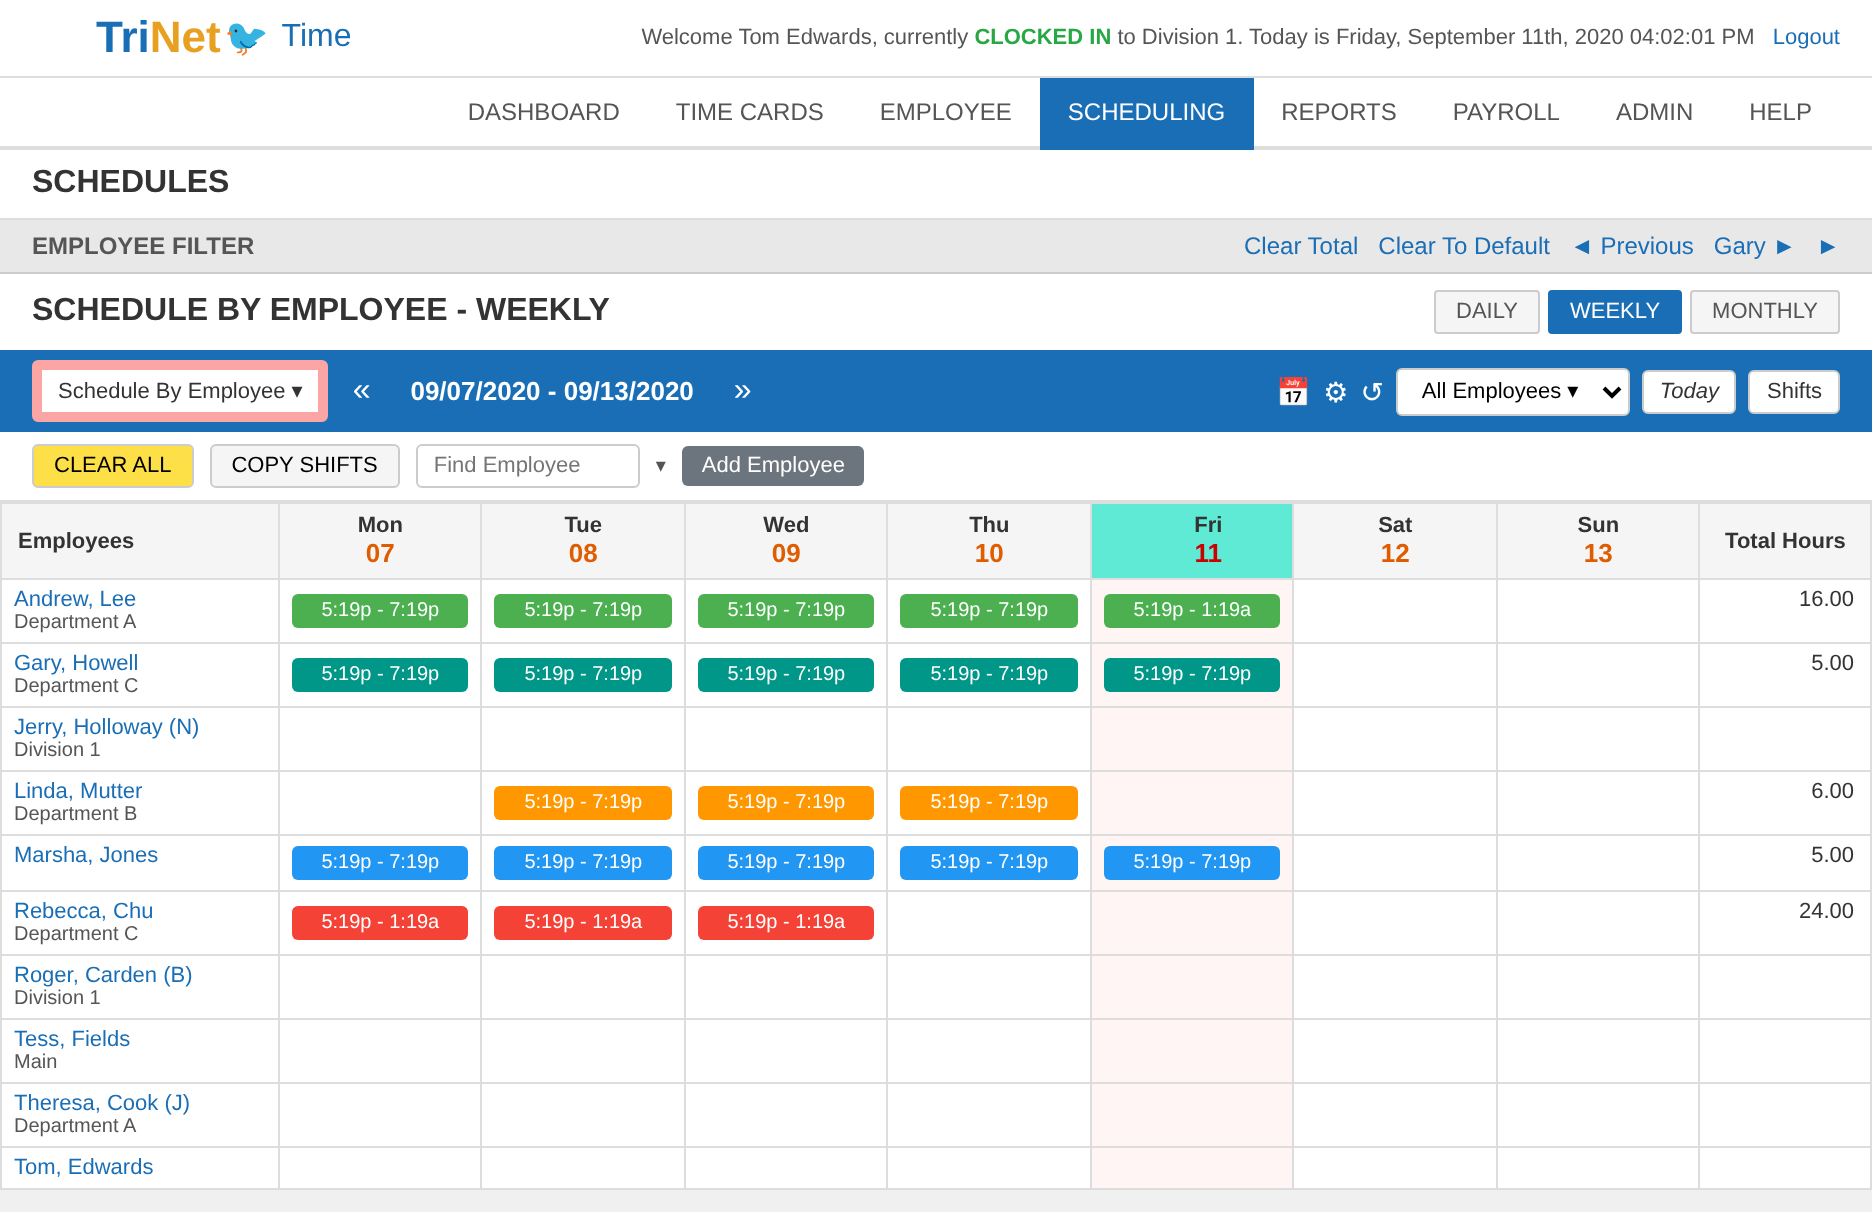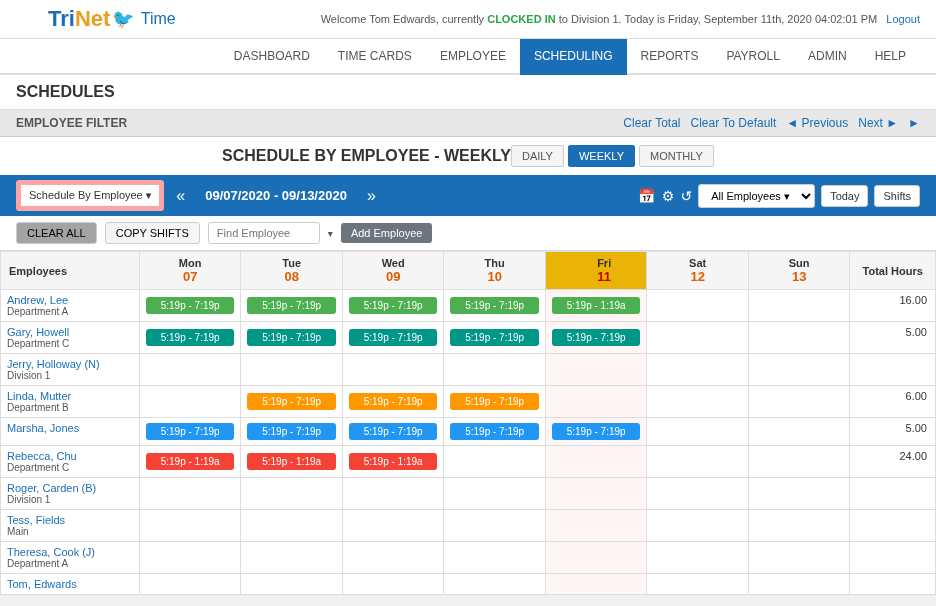--- a/index.html
+++ b/index.html
@@ -26,40 +26,40 @@
     .page-title { font-size: 16px; font-weight: bold; color: #333; }
     
     
     .filter-bar { background: #e8e8e8; padding: 6px 16px; display: flex; align-items: center; justify-content: space-between; border-bottom: 1px solid #ccc; }
     .filter-label { font-size: 12px; font-weight: bold; color: #555; }
     .filter-actions { display: flex; gap: 10px; align-items: center; font-size: 12px; }
     .filter-link { color: #1a6eb5; cursor: pointer; }
     .filter-nav { color: #1a6eb5; cursor: pointer; }
     
     
-    .schedule-header { background: #fff; padding: 8px 16px; display: flex; align-items: center; justify-content: center; }
+    .schedule-header { background: #fff; padding: 8px 16px; display: flex; align-items: center; justify-content: space-between; }
     .schedule-title { font-size: 16px; font-weight: bold; color: #333; }
     .view-buttons { display: flex; gap: 4px; }
     .view-btn { padding: 4px 10px; font-size: 11px; border: 1px solid #ccc; background: #f5f5f5; cursor: pointer; color: #555; border-radius: 2px; }
     .view-btn.active { background: #1a6eb5; color: #fff; border-color: #1a6eb5; }
     
     
     .toolbar { background: #1a6eb5; padding: 5px 16px; display: flex; align-items: center; gap: 8px; }
     .schedule-dropdown { background: #fff; border: 5px solid #fca5a5; padding: 4px 8px; font-size: 11px; border-radius: 3px; cursor: pointer; display: flex; align-items: center; gap: 4px; }
     .nav-arrows { color: #fff; font-size: 16px; cursor: pointer; margin: 0 4px; }
     .date-range { color: #fff; font-size: 13px; font-weight: bold; margin: 0 8px; }
     .toolbar-icons { display: flex; gap: 6px; margin-left: auto; align-items: center; }
     .toolbar-icon { color: #fff; font-size: 14px; cursor: pointer; }
     .employees-dropdown { background: #fff; border: 1px solid #ccc; padding: 4px 8px; font-size: 11px; border-radius: 3px; cursor: pointer; }
-    .today-btn { background: #fff; border: 1px solid #ccc; padding: 4px 8px; font-size: 11px; border-radius: 3px; cursor: pointer; color: #333; }
+    .today-btn { background: #fff; border: 1px solid #ccc; padding: 4px 8px; font-size: 11px; border-radius: 3px; cursor: pointer; color: #333; font-style: italic; }
     .shifts-btn { background: #fff; border: 1px solid #ccc; padding: 4px 8px; font-size: 11px; border-radius: 3px; cursor: pointer; color: #333; }
     
     
     .action-bar { background: #fff; padding: 6px 16px; display: flex; align-items: center; gap: 8px; border-bottom: 1px solid #ddd; }
-    .clear-btn { background: #a3a3a3; border: 1px solid #ccc; padding: 4px 10px; font-size: 11px; border-radius: 3px; cursor: pointer; }
+    .clear-btn { background: #fde047; border: 1px solid #ccc; padding: 4px 10px; font-size: 11px; border-radius: 3px; cursor: pointer; }
     .copy-btn { background: #f5f5f5; border: 1px solid #ccc; padding: 4px 10px; font-size: 11px; border-radius: 3px; cursor: pointer; }
     .find-input { border: 1px solid #ccc; padding: 4px 8px; font-size: 11px; border-radius: 3px; width: 112px; }
     .add-btn { background: #6c757d; color: #fff; border: none; padding: 4px 10px; font-size: 11px; border-radius: 3px; cursor: pointer; }
     
     
     .schedule-table-wrapper { background: #fff; overflow: auto; }
     .schedule-table { width: 100%; border-collapse: collapse; }
     .schedule-table th { background: #f5f5f5; border: 1px solid #ddd; padding: 5px 8px; text-align: center; font-size: 11px; font-weight: bold; color: #333; }
     .schedule-table th.emp-col { text-align: left; min-width: 130px; }
     .schedule-table th.day-col { min-width: 95px; }
@@ -114,21 +114,21 @@
 <div class="page-header">
   <div class="page-title">SCHEDULES</div>
 </div>
 
 <div class="filter-bar">
   <div class="filter-label">EMPLOYEE FILTER</div>
   <div class="filter-actions">
     <span class="filter-link">Clear Total</span>
     <span class="filter-link">Clear To Default</span>
     <span class="filter-nav">◄ Previous</span>
-    <span class="filter-nav">Next ►</span>
+    <span class="filter-nav">Gary ►</span>
     <span class="filter-nav">►</span>
   </div>
 </div>
 
 <div class="schedule-header">
   <div class="schedule-title">SCHEDULE BY EMPLOYEE - WEEKLY</div>
   <div class="view-buttons">
     <button class="view-btn">DAILY</button>
     <button class="view-btn active">WEEKLY</button>
     <button class="view-btn">MONTHLY</button>
@@ -176,21 +176,21 @@
           <div class="day-header-num">08</div>
         </th>
         <th class="day-col">
           <div>Wed</div>
           <div class="day-header-num">09</div>
         </th>
         <th class="day-col">
           <div>Thu</div>
           <div class="day-header-num">10</div>
         </th>
-        <th class="day-col" style="background:#eab308;padding-left:24px;">
+        <th class="day-col" style="background:#5eead4;padding-left:24px;">
           <div>Fri</div>
           <div class="day-header-num today">11</div>
         </th>
         <th class="day-col">
           <div>Sat</div>
           <div class="day-header-num">12</div>
         </th>
         <th class="day-col">
           <div>Sun</div>
           <div class="day-header-num">13</div>

